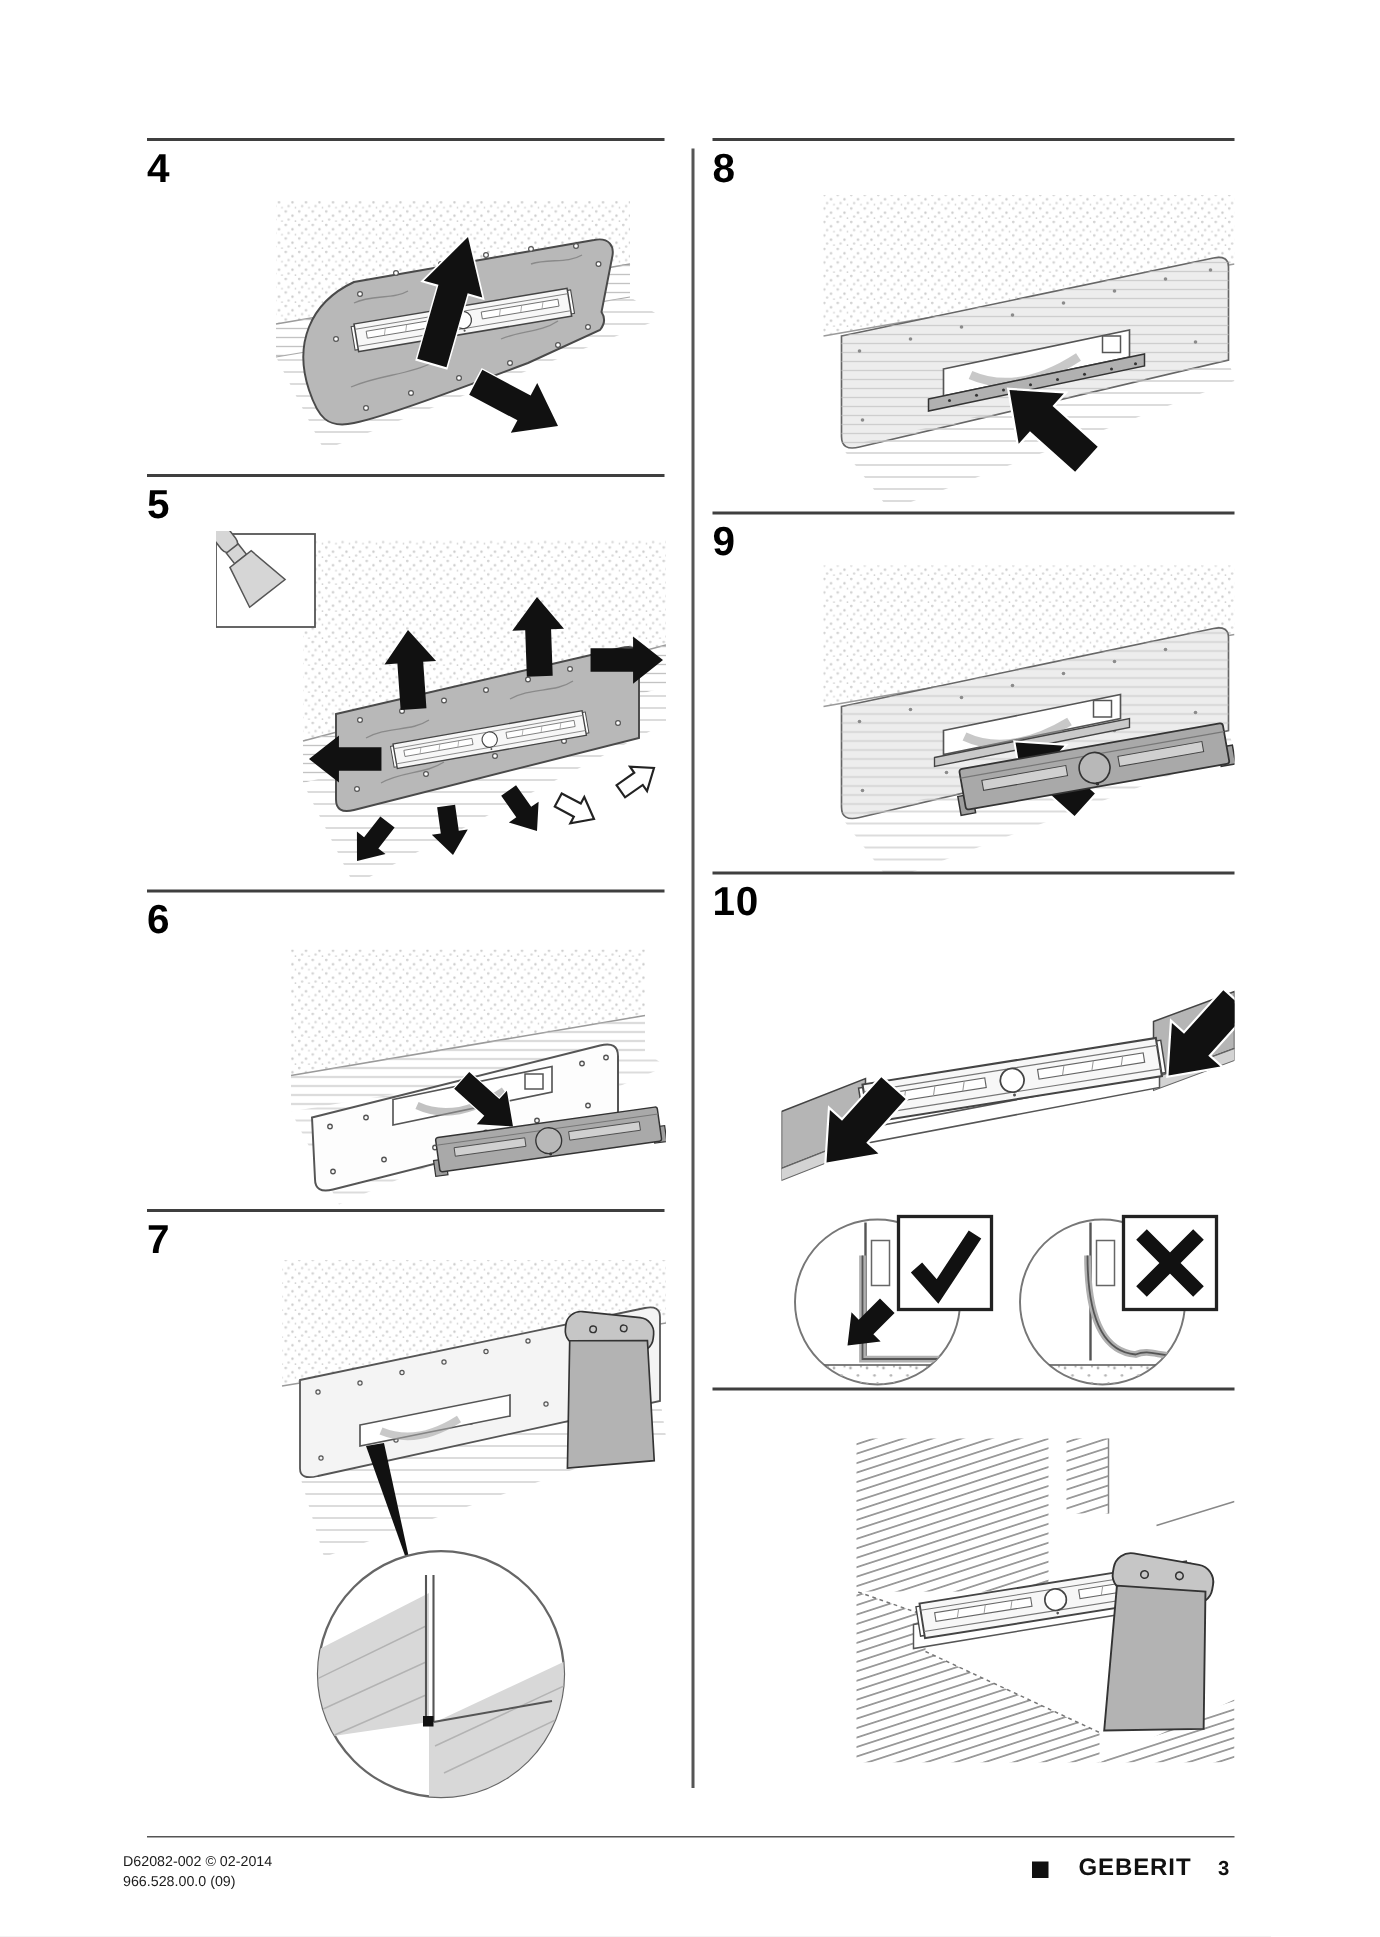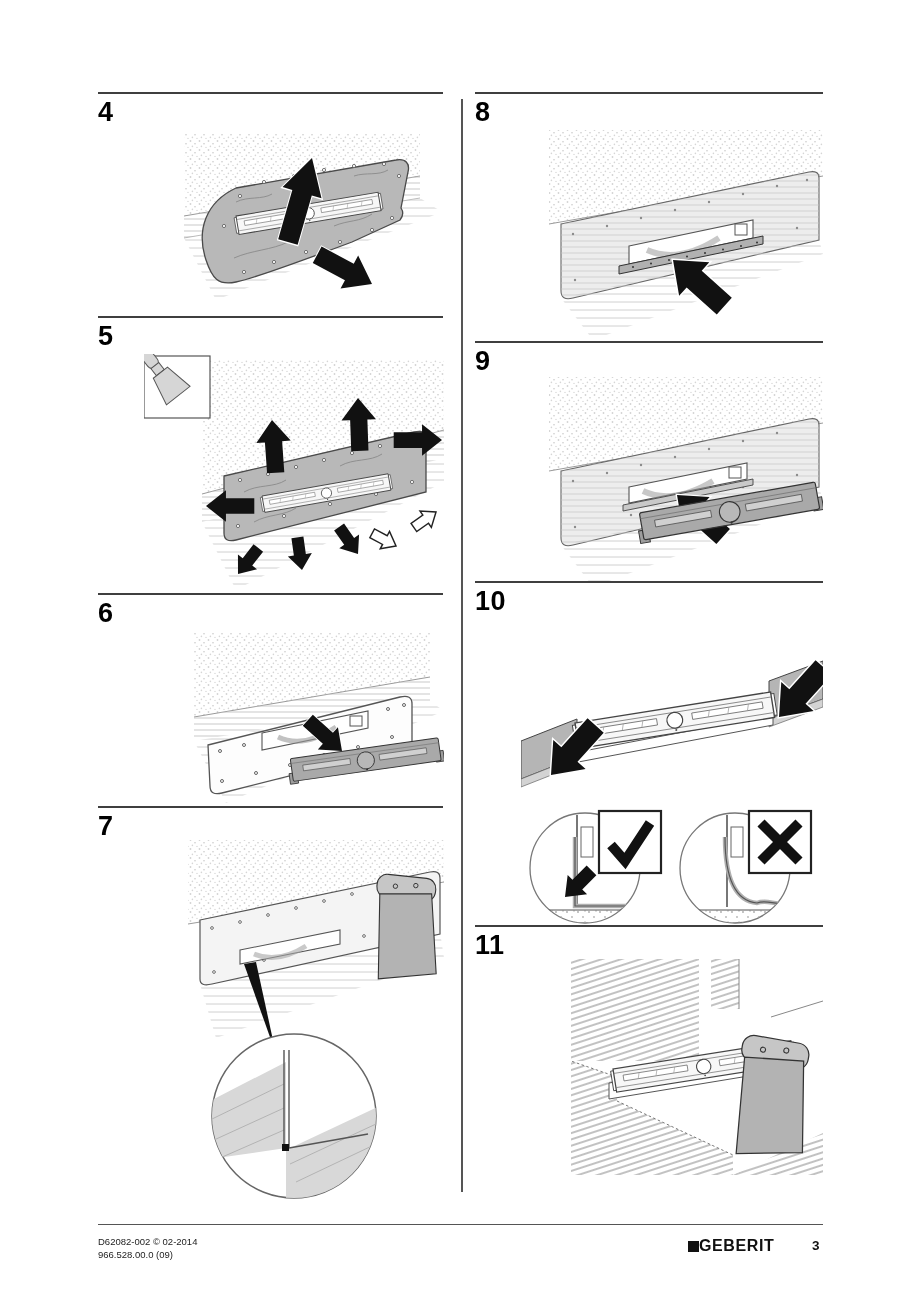--- a/index.html
+++ b/index.html
@@ -5,21 +5,21 @@
   html,body{margin:0;padding:0;background:#e9e9e9;}
   .page{position:relative;width:920px;height:1291px;background:#ffffff;
         font-family:"Liberation Sans",sans-serif;color:#111;overflow:hidden;margin:0 auto;}
   .step{position:absolute;}
   .step-rule{border-top:2px solid #3f3f3f;width:100%;height:0;}
   .step-number{font-size:27px;font-weight:bold;color:#000;margin-top:3px;letter-spacing:0.5px;}
   .fig{position:absolute;left:46px;}
   .divider{position:absolute;width:2px;background:#555;}
   .footer-rule{position:absolute;border-top:1.5px solid #555;}
   .footer-left{position:absolute;font-size:9.5px;line-height:12.5px;color:#1c1c1c;}
-  .footer-brand{position:absolute;display:flex;align-items:center;gap:0;text-align:center;}
+  .footer-brand{position:absolute;display:flex;align-items:center;gap:20px;text-align:center;}
   .brand-square{width:11px;height:11px;background:#111;}
   .brand-text{font-size:16px;font-weight:bold;letter-spacing:0.6px;color:#111;}
   .page-num{position:absolute;font-size:13.5px;font-weight:bold;color:#111;}
   svg{display:block;}
 </style>
 </head>
 <body>
 
 <div class="page">
 
@@ -377,41 +377,40 @@
           </g>
         </g>
         <rect x="228" y="188" width="62" height="62" fill="#fff" stroke="#222" stroke-width="2.2"></rect>
         <path d="M240,200 L278,238 M278,200 L240,238" fill="none" stroke="#111" stroke-width="10"></path>
       </svg>
     </div>
   </div>
 
   <div class="step" style="left:475px;top:925px;width:348px;height:265px">
     <div class="step-rule"></div>
-    <div class="step-number">11</div>
     <div class="fig" style="top:32px">
       <svg width="302" height="218" viewBox="0 0 302 218">
         <rect x="50" y="2" width="128" height="102" fill="url(#hatch)"></rect>
         <rect x="190" y="2" width="28" height="50" fill="url(#hatch)"></rect>
         <path d="M218,2 V52 M250,60 L302,44" stroke="#888" stroke-width="1"></path>
         <polygon points="50,104 96,120 96,144 212,198 212,218 50,218" fill="url(#hatch)"></polygon>
         <polygon points="212,218 302,176 302,218" fill="url(#hatch)"></polygon>
         <path d="M96,144 L212,198" stroke="#777" stroke-width="1" stroke-dasharray="2.5,2.5"></path>
         <path d="M96,120 L50,104" stroke="#777" stroke-width="1" stroke-dasharray="2.5,2.5"></path>
         <polygon points="88,126 270,96 270,112 88,142" fill="#fff" stroke="#555" stroke-width="1"></polygon>
         <use href="#chan" transform="translate(92,112) rotate(-9) scale(0.9)"></use>
         <use href="#trowel" transform="translate(224,98) rotate(10) scale(1.05)"></use>
       </svg>
     </div>
   </div>
 
   <div class="divider" style="left:461px;top:99px;height:1093px"></div>
 
   <div class="footer-rule" style="left:98px;top:1224px;width:725px"></div>
-  <div class="footer-left" style="left:98px;top:1236px">
+  <div class="footer-left" style="left:82px;top:1236px">
     <div>D62082-002 © 02-2014</div>
     <div>966.528.00.0 (09)</div>
   </div>
   <div class="footer-brand" style="left:688px;top:1237px">
     <span class="brand-square"></span>
     <span class="brand-text">GEBERIT</span>
   </div>
   <div class="page-num" style="left:812px;top:1238px">3</div>
 
 </div>

